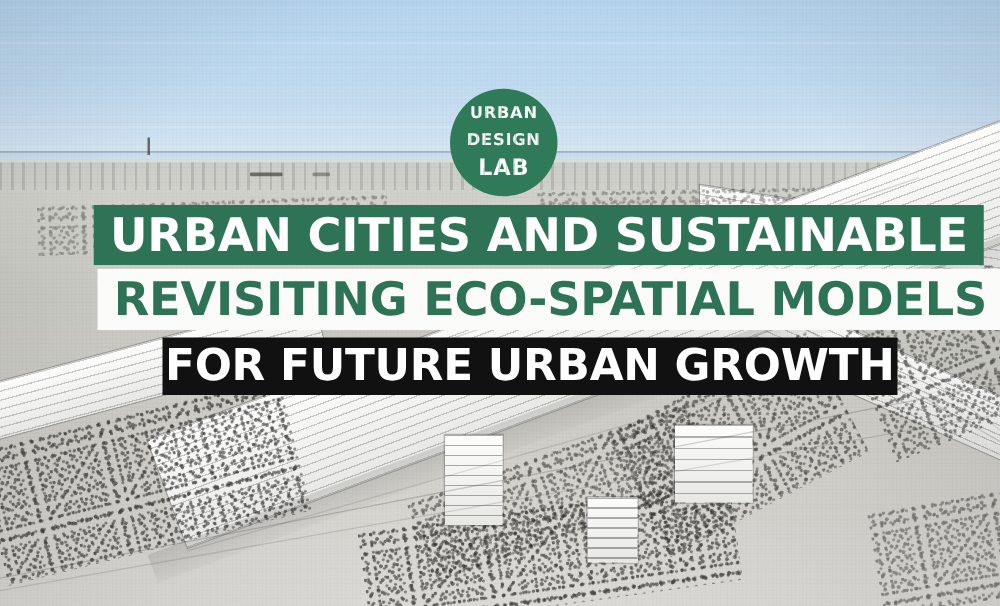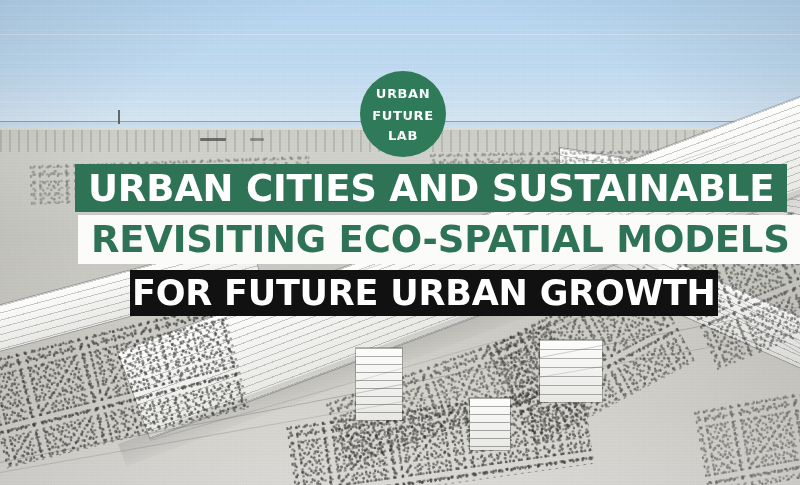--- a/index.html
+++ b/index.html
@@ -192,21 +192,21 @@
     line-height: 1;
     text-align: center;
     font-family: "DejaVu Sans", sans-serif;
     
     text-shadow:
       0 0 0 rgba(0,0,0,0);
     -webkit-font-smoothing: none;
   }
   .logo-line.l1 { font-size: 13px; margin-bottom: 9px; }
   .logo-line.l2 { font-size: 13px; margin-bottom: 7px; }
-  .logo-line.l3 { font-size: 13px; }
+  .logo-line.l3 { font-size: 18px; }
   .logo-distress {
     position: absolute;
     inset: 0;
     border-radius: 50%;
     pointer-events: none;
     background-image:
       repeating-linear-gradient(92deg,
         rgba(47,122,89,.0) 0px, rgba(47,122,89,.0) 5px,
         rgba(47,122,89,.55) 5px, rgba(47,122,89,.55) 6px);
     opacity: .45;
@@ -325,21 +325,21 @@
     <div class="hairline" style="left:600px; top:198px; width:400px; height:1px; transform: rotate(36deg); z-index:5; opacity:.38;"></div>
     <div class="hairline" style="left:130px; top:350px; width:640px; height:1px; transform: rotate(-19deg); z-index:5; opacity:.45;"></div>
     <div class="hairline" style="left:150px; top:440px; width:560px; height:1px; transform: rotate(-16deg); z-index:5; opacity:.35;"></div>
 
     <div class="grain"></div>
     <div class="art-vignette"></div>
   </div>
 
   <div class="logo">
     <span class="logo-line l1">URBAN</span>
-    <span class="logo-line l2">FUTURE</span>
+    <span class="logo-line l2">DESIGN</span>
     <span class="logo-line l3">LAB</span>
     <span class="logo-distress"></span>
   </div>
 
   <div class="banners">
     <div class="banner banner-1">URBAN CITIES AND SUSTAINABLE</div>
 
     <div class="banner banner-2">REVISITING ECO-SPATIAL MODELS</div>
 
     <div class="banner banner-3">FOR FUTURE URBAN GROWTH</div>

